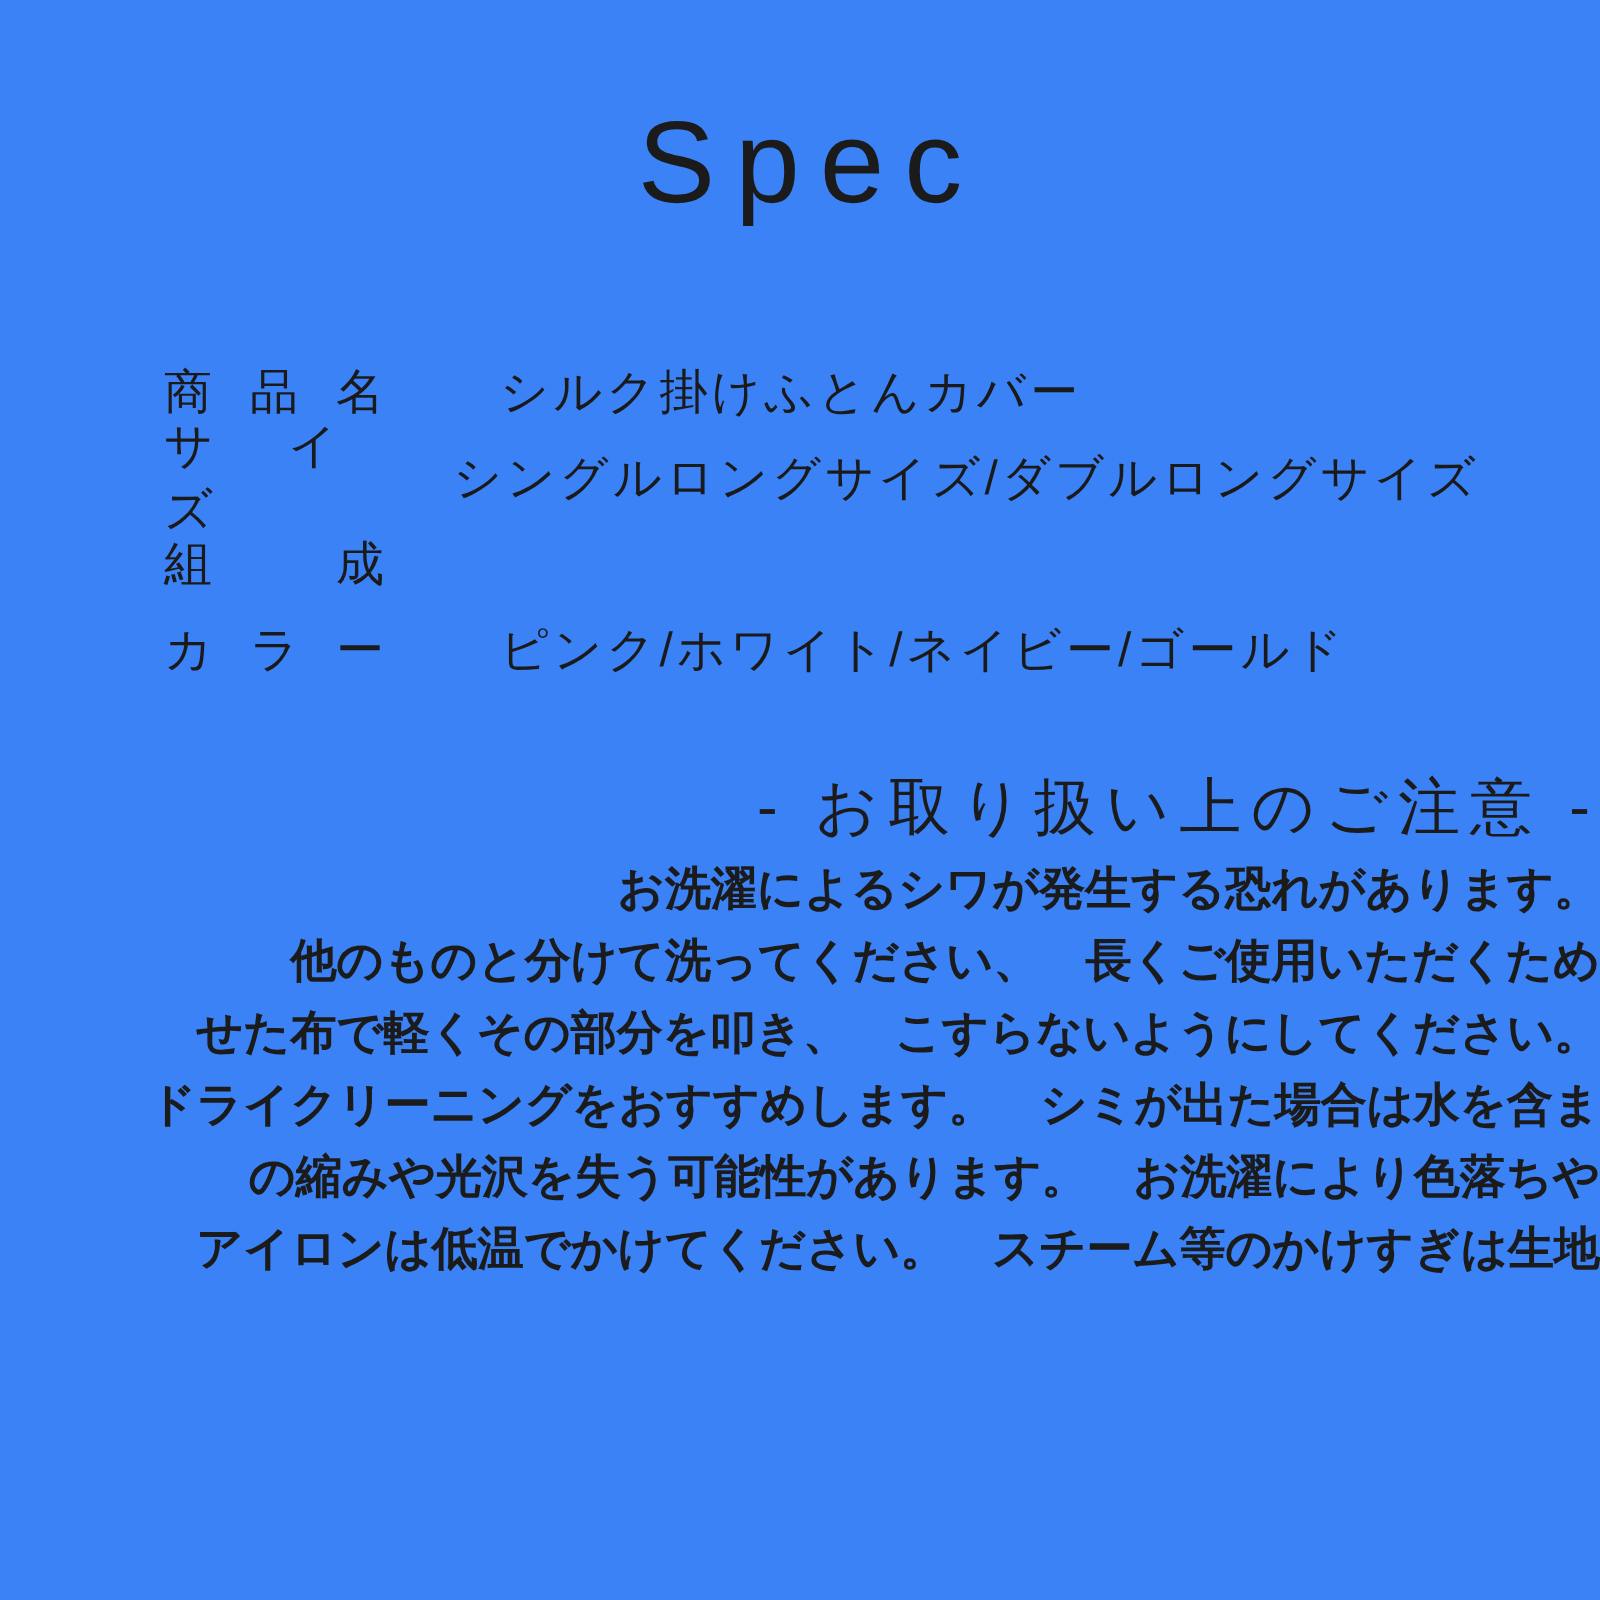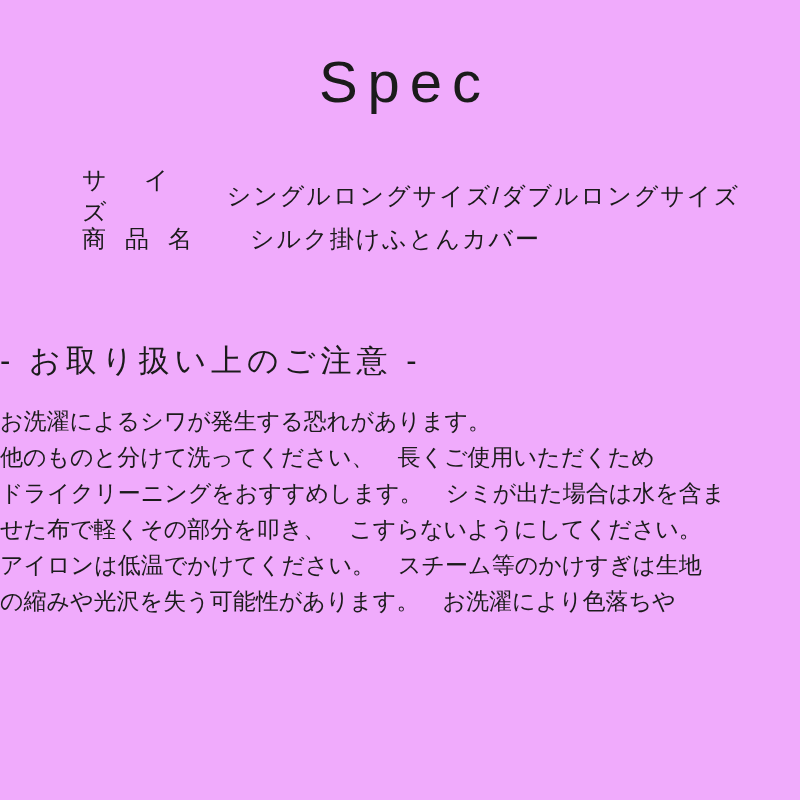--- a/index.html
+++ b/index.html
@@ -4,21 +4,21 @@
 <style>
   html, body {
     margin: 0;
     padding: 0;
     background: #ffffff;
   }
   .page {
     position: relative;
     width: 800px;
     height: 800px;
-    background: #f0abfc;
+    background: #3b82f6;
     color: #1a1a1a;
     font-family: "Liberation Sans", sans-serif;
     overflow: hidden;
   }
   .spec-title {
     margin-top: 52px;
     text-align: center;
     font-size: 58px;
     line-height: 60px;
     font-weight: 400;
@@ -48,68 +48,72 @@
   }
   .spec-value {
     margin-left: 58px;
     font-size: 24px;
     font-weight: 500;
     letter-spacing: 2px;
     white-space: nowrap;
   }
   .notice-heading {
     margin-top: 36px;
-    text-align: left;
+    text-align: right;
     font-size: 31px;
     line-height: 44px;
     font-weight: 500;
     letter-spacing: 5px;
     color: #1b1b1b;
   }
   .notice-body {
-    margin-top: 20px;
-    text-align: left;
+    text-align: right;
     font-size: 23px;
     line-height: 36px;
-    font-weight: 400;
+    font-weight: 700;
     color: #1b1b1b;
   }
   .notice-line {
     white-space: nowrap;
   }
 </style>
 </head>
 <body>
 
 <div class="page">
 
   <div class="spec-title">Spec</div>
 
   <div class="spec-table">
 
     <div class="spec-row">
+      <span class="spec-label">商 品 名</span>
+      <span class="spec-value">シルク掛けふとんカバー</span>
+    </div>
+
+    <div class="spec-row">
       <span class="spec-label">サ イ ズ</span>
       <span class="spec-value">シングルロングサイズ/ダブルロングサイズ</span>
     </div>
 
     <div class="spec-row">
-      <span class="spec-label">商 品 名</span>
-      <span class="spec-value">シルク掛けふとんカバー</span>
+      <span class="spec-label">組 成</span>
     </div>
 
     <div class="spec-row">
+      <span class="spec-label">カ ラ ー</span>
+      <span class="spec-value">ピンク/ホワイト/ネイビー/ゴールド</span>
     </div>
-
 
   </div>
 
   <div class="notice-heading">- お取り扱い上のご注意 -</div>
 
   <div class="notice-body">
     <div class="notice-line">お洗濯によるシワが発生する恐れがあります。</div>
     <div class="notice-line">他のものと分けて洗ってください、　長くご使用いただくため</div>
+    <div class="notice-line">せた布で軽くその部分を叩き、　こすらないようにしてください。</div>
     <div class="notice-line">ドライクリーニングをおすすめします。　シミが出た場合は水を含ま</div>
-    <div class="notice-line">せた布で軽くその部分を叩き、　こすらないようにしてください。</div>
+    <div class="notice-line">の縮みや光沢を失う可能性があります。　お洗濯により色落ちや</div>
     <div class="notice-line">アイロンは低温でかけてください。　スチーム等のかけすぎは生地</div>
-    <div class="notice-line">の縮みや光沢を失う可能性があります。　お洗濯により色落ちや</div>
   </div>
 
 </div>
 
 </body></html>

